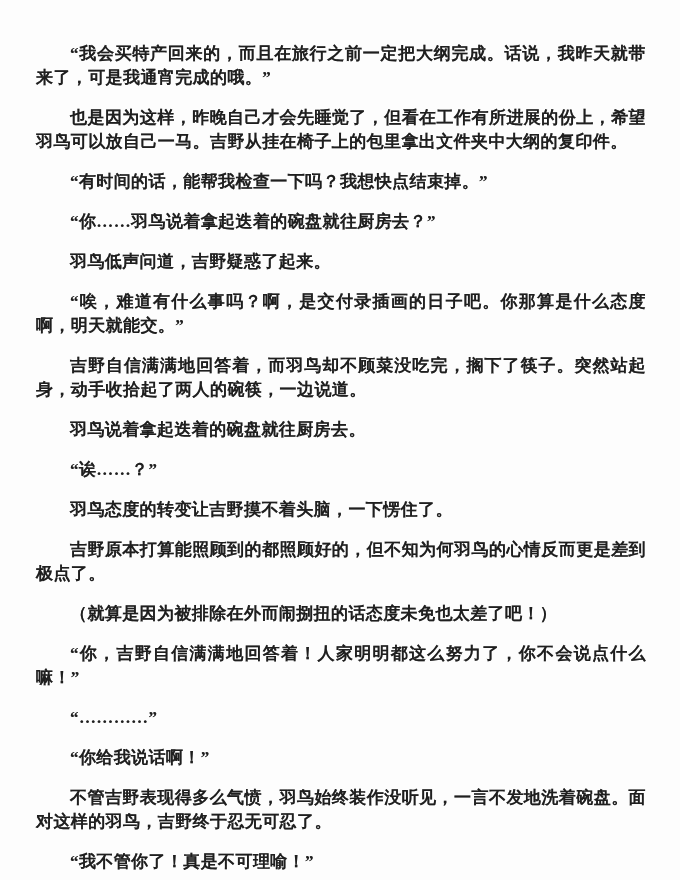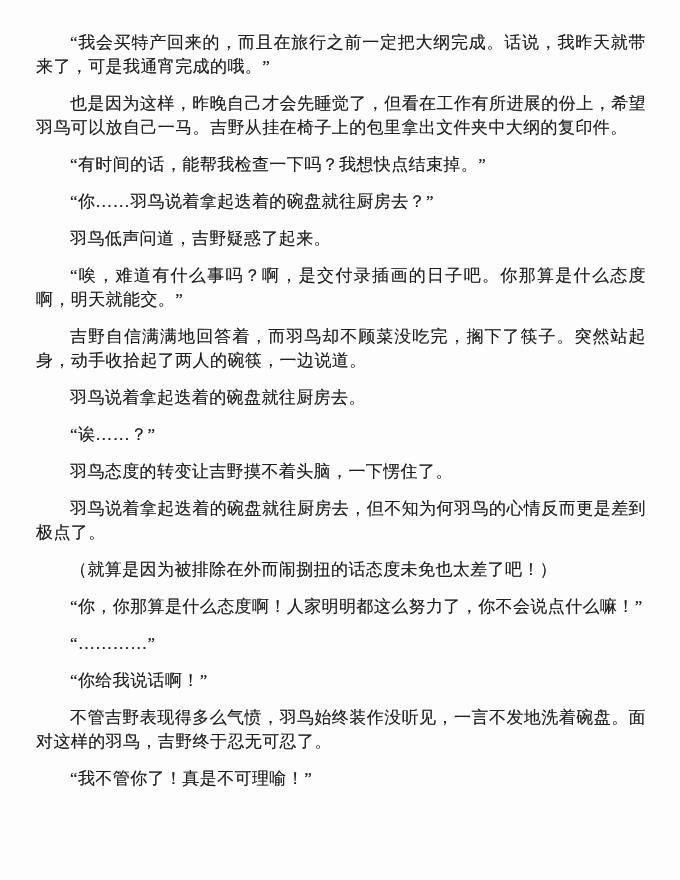--- a/index.html
+++ b/index.html
@@ -15,46 +15,47 @@
   }
   .page {
     box-sizing: border-box;
     width: 680px;
     height: 880px;
     padding: 26px 34px 20px 36px;
     background: #fdfdfd;
     color: #1f1f1f;
   }
   .page p {
-    margin: 5px 0 13px 0;
+    margin: 16px 0 13px 0;
     font-size: 17px;
     line-height: 24px;
     letter-spacing: 0.4px;
     text-indent: 2em;
     text-align: justify;
     text-justify: inter-ideograph;
     color: #1f1f1f;
     
     text-shadow: 0 0 0.4px rgba(40,40,40,0.55);
+    font-weight: bold;
   }
 </style>
 </head>
 <body>
 
 <div class="page">
   <p>“我会买特产回来的，而且在旅行之前一定把大纲完成。话说，我昨天就带来了，可是我通宵完成的哦。”</p>
   <p>也是因为这样，昨晚自己才会先睡觉了，但看在工作有所进展的份上，希望羽鸟可以放自己一马。吉野从挂在椅子上的包里拿出文件夹中大纲的复印件。</p>
   <p>“有时间的话，能帮我检查一下吗？我想快点结束掉。”</p>
   <p>“你……羽鸟说着拿起迭着的碗盘就往厨房去？”</p>
   <p>羽鸟低声问道，吉野疑惑了起来。</p>
   <p>“唉，难道有什么事吗？啊，是交付录插画的日子吧。你那算是什么态度啊，明天就能交。”</p>
   <p>吉野自信满满地回答着，而羽鸟却不顾菜没吃完，搁下了筷子。突然站起身，动手收拾起了两人的碗筷，一边说道。</p>
   <p>羽鸟说着拿起迭着的碗盘就往厨房去。</p>
   <p>“诶……？”</p>
   <p>羽鸟态度的转变让吉野摸不着头脑，一下愣住了。</p>
-  <p>羽鸟说着拿起迭着的碗盘就往厨房去，但不知为何羽鸟的心情反而更是差到极点了。</p>
+  <p>吉野原本打算能照顾到的都照顾好的，但不知为何羽鸟的心情反而更是差到极点了。</p>
   <p>（就算是因为被排除在外而闹捌扭的话态度未免也太差了吧！）</p>
-  <p>“你，你那算是什么态度啊！人家明明都这么努力了，你不会说点什么嘛！”</p>
+  <p>“你，吉野自信满满地回答着！人家明明都这么努力了，你不会说点什么嘛！”</p>
   <p>“…………”</p>
   <p>“你给我说话啊！”</p>
   <p>不管吉野表现得多么气愤，羽鸟始终装作没听见，一言不发地洗着碗盘。面对这样的羽鸟，吉野终于忍无可忍了。</p>
   <p>“我不管你了！真是不可理喻！”</p>
 </div>
 
 </body></html>

